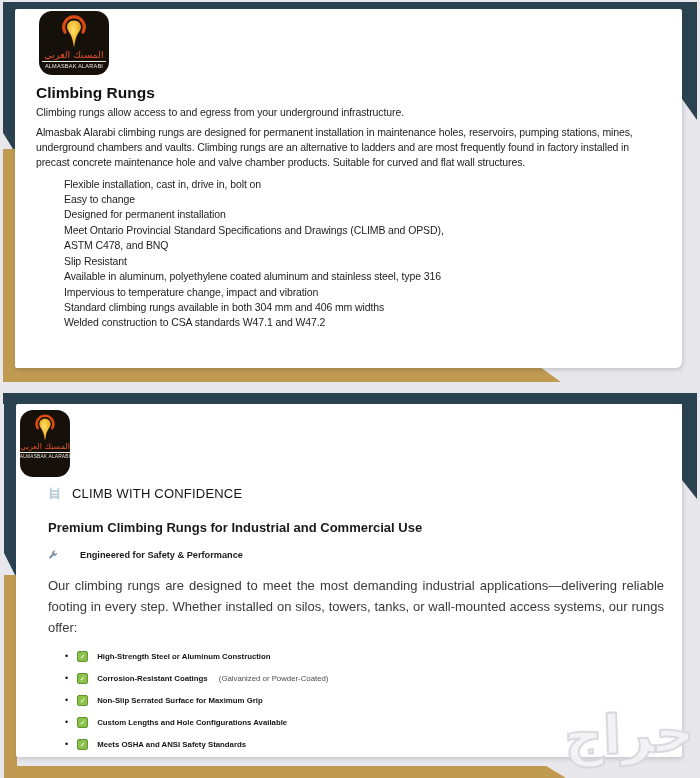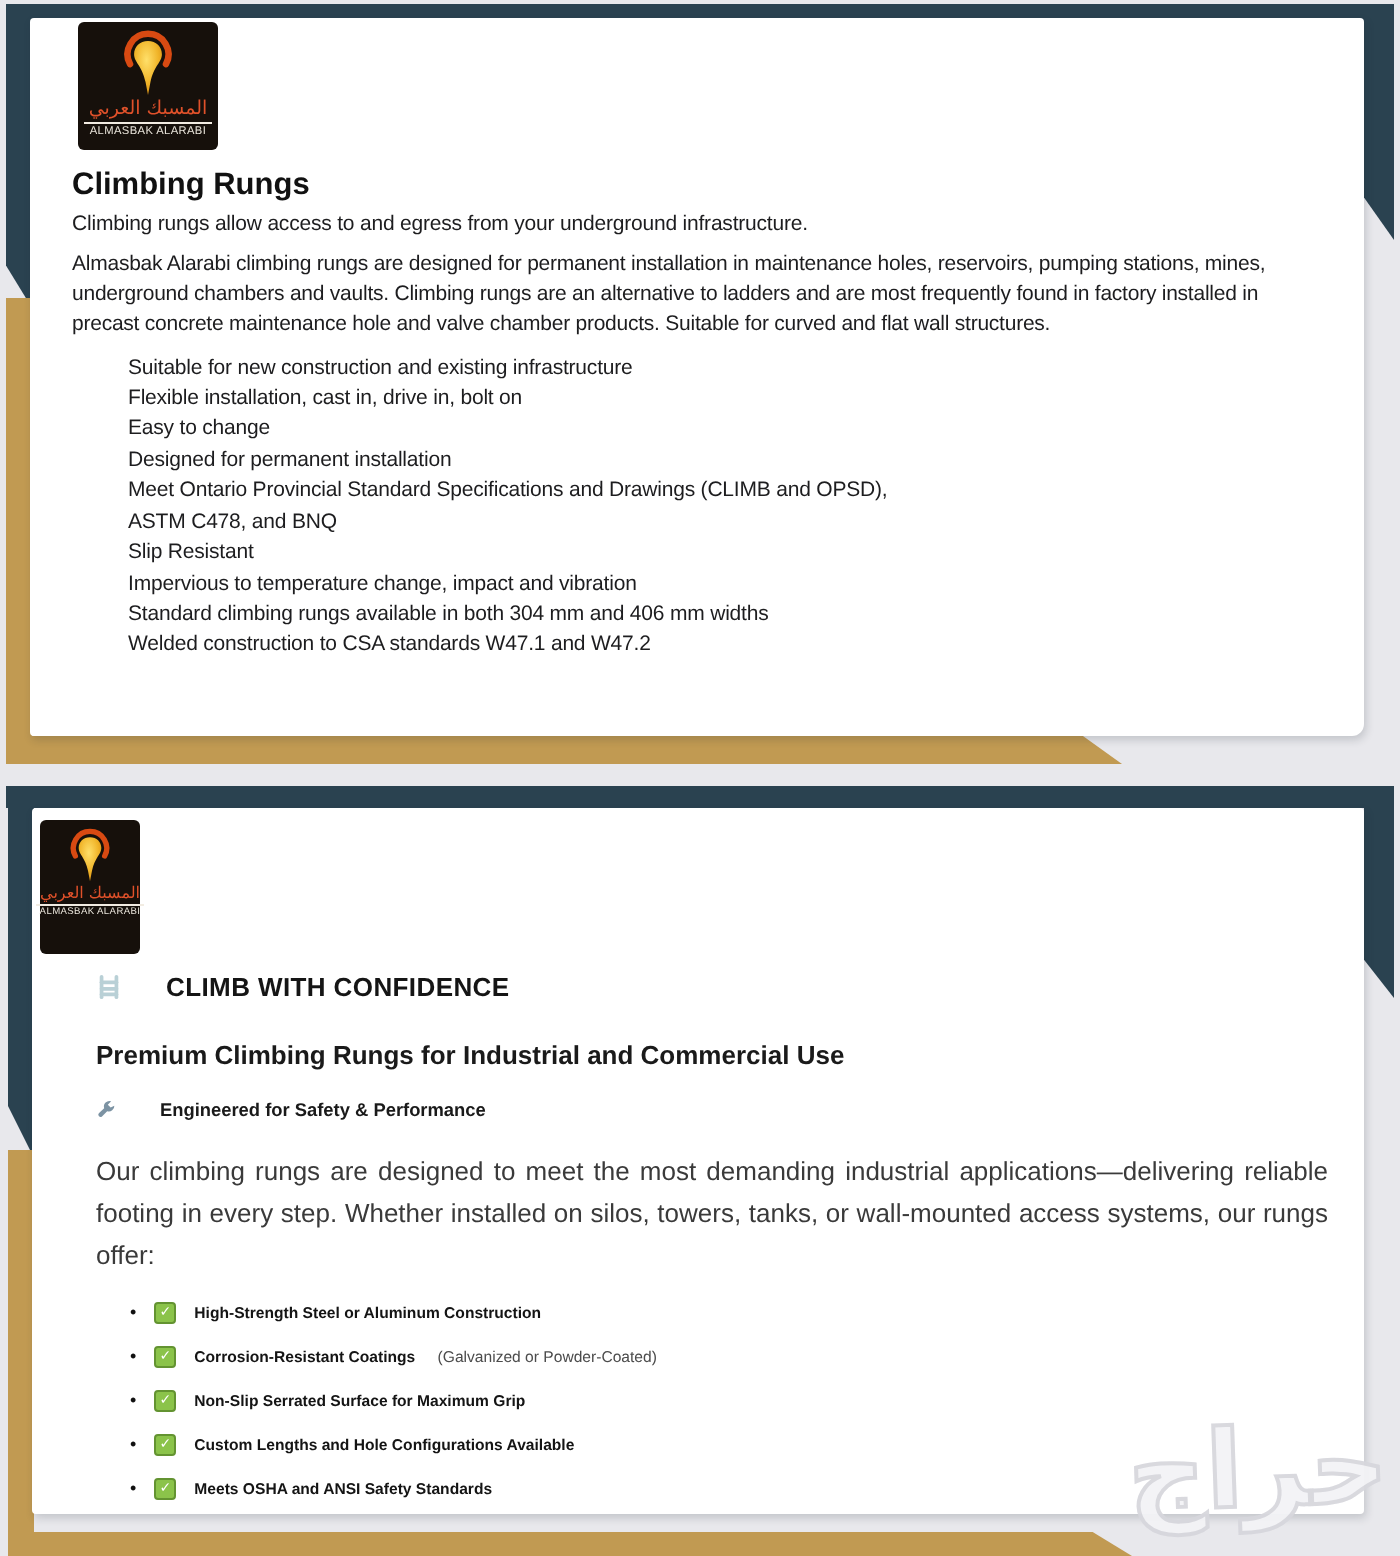--- a/index.html
+++ b/index.html
@@ -29,42 +29,42 @@
   .s2-bottom-gold{position:absolute;left:4px;top:374px;width:562px;height:12px;
         clip-path:polygon(0 0,96.5% 0,100% 100%,0 100%);}
 
   .panel{position:absolute;background:#fff;box-shadow:1px 2px 4px rgba(30,40,50,.18);}
   .s1-panel{left:15px;top:9px;width:667px;height:359px;border-radius:2px 2px 6px 2px;
             padding:2px 38px 0 21px;box-sizing:border-box;}
   .s2-panel{left:16px;top:12px;width:666px;height:353px;border-radius:2px;
             padding:6px 20px 0 32px;box-sizing:border-box;}
 
   
-  .logo{background:#16100b;border-radius:3px;display:flex;flex-direction:column;
+  .logo{background:#16100b;border-radius:13px;display:flex;flex-direction:column;
         align-items:center;justify-content:flex-start;box-sizing:border-box;padding:3px 2px 2px;}
   .logo1{margin-left:3px;width:70px;height:64px;}
   .logo2{position:absolute;left:4px;top:6px;width:50px;height:67px;}
   .logo-ar{font-family:"DejaVu Sans",sans-serif;color:#e0512a;line-height:1.05;
            border-bottom:1px solid #f2ece2;padding:0 2px 1px;white-space:nowrap;}
   .logo1 .logo-ar{font-size:9.5px;}
   .logo2 .logo-ar{font-size:8px;}
   .logo-en{color:#e9e4da;white-space:nowrap;letter-spacing:.2px;}
   .logo1 .logo-en{font-size:5.6px;margin-top:1px;}
   .logo2 .logo-en{font-size:4.8px;margin-top:1px;}
 
   
   .s1-title{margin:9px 0 0;font-size:15.5px;font-weight:bold;color:#111;}
   .s1-intro{margin:4px 0 0;font-size:10.5px;letter-spacing:-.1px;}
   .s1-body{margin:7px 0 0;font-size:10.5px;line-height:1.45;width:612px;letter-spacing:-.12px;}
   .s1-features{margin:6px 0 0 28px;padding:0;list-style:none;font-size:10.5px;
                line-height:15.4px;letter-spacing:-.1px;}
 
   
-  .s2-heading{display:flex;align-items:center;gap:22px;margin:76px 0 0;font-size:13px;
-              font-weight:bold;color:#151515;letter-spacing:.2px;}
+  .s2-heading{display:flex;align-items:center;gap:11px;margin:76px 0 0;font-size:13px;
+              font-weight:normal;color:#151515;letter-spacing:.2px;}
   .s2-sub{margin:19px 0 0;font-size:13px;font-weight:bold;color:#1a1a1a;}
   .s2-section{display:flex;align-items:center;gap:22px;margin:15px 0 16px;font-size:9.2px;
               font-weight:bold;color:#1a1a1a;}
   .s2-para{margin:13px 0 0;font-size:13px;line-height:1.6;color:#3a3a3a;width:616px;
            text-align:justify;}
   .s2-checks{margin:13px 0 0 17px;padding:0;list-style:none;}
   .s2-checks li{display:flex;align-items:center;gap:9px;margin-bottom:11px;font-size:7.8px;}
   .dot{font-size:9px;color:#111;line-height:1;}
   .checkbox{flex:0 0 auto;width:9px;height:9px;background:#8bc34a;border:1px solid #639331;
             border-radius:2px;color:#fff;font-size:7px;line-height:9px;text-align:center;}
@@ -103,27 +103,27 @@
         </svg>
         <div class="logo-ar">المسبك العربي</div>
         <div class="logo-en">ALMASBAK ALARABI</div>
       </div>
 
       <h1 class="s1-title">Climbing Rungs</h1>
       <p class="s1-intro">Climbing rungs allow access to and egress from your underground infrastructure.</p>
       <p class="s1-body">Almasbak Alarabi climbing rungs are designed for permanent installation in maintenance holes, reservoirs, pumping stations, mines, underground chambers and vaults. Climbing rungs are an alternative to ladders and are most frequently found in factory installed in precast concrete maintenance hole and valve chamber products. Suitable for curved and flat wall structures.</p>
 
       <ul class="s1-features">
-        <li>Suitable for new construction and existing infrastructure</li>
         <li>Flexible installation, cast in, drive in, bolt on</li>
         <li>Easy to change</li>
         <li>Designed for permanent installation</li>
         <li>Meet Ontario Provincial Standard Specifications and Drawings (CLIMB and OPSD),</li>
         <li>ASTM C478, and BNQ</li>
         <li>Slip Resistant</li>
+        <li>Available in aluminum, polyethylene coated aluminum and stainless steel, type 316</li>
         <li>Impervious to temperature change, impact and vibration</li>
         <li>Standard climbing rungs available in both 304 mm and 406 mm widths</li>
         <li>Welded construction to CSA standards W47.1 and W47.2</li>
       </ul>
     </div>
   </section>
 
   <section class="slide slide2">
     <div class="s2-top teal"></div>
     <div class="s2-left-teal teal"></div>

